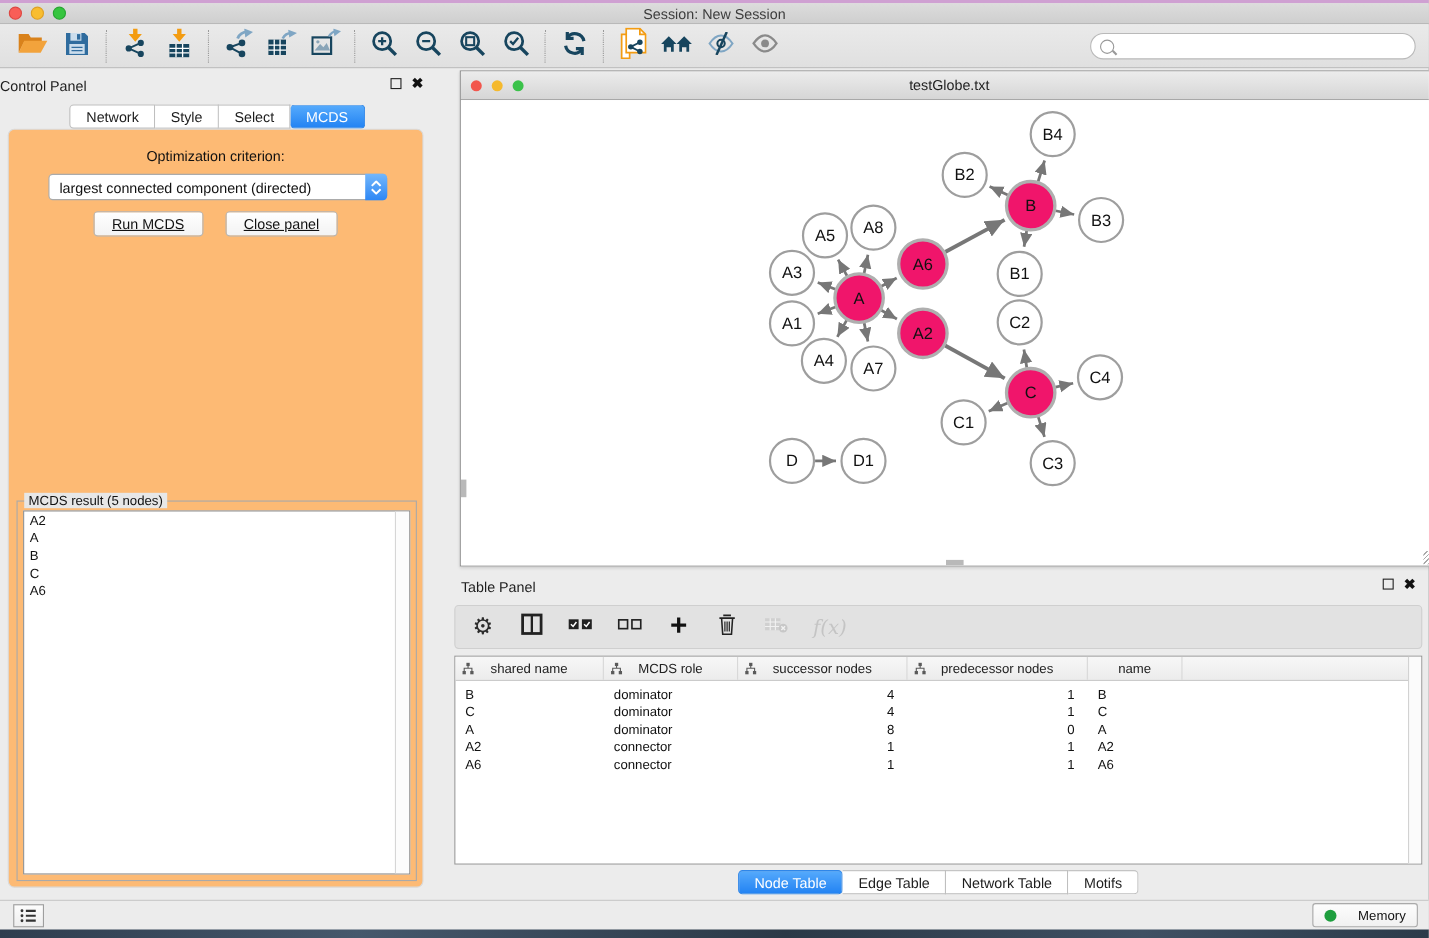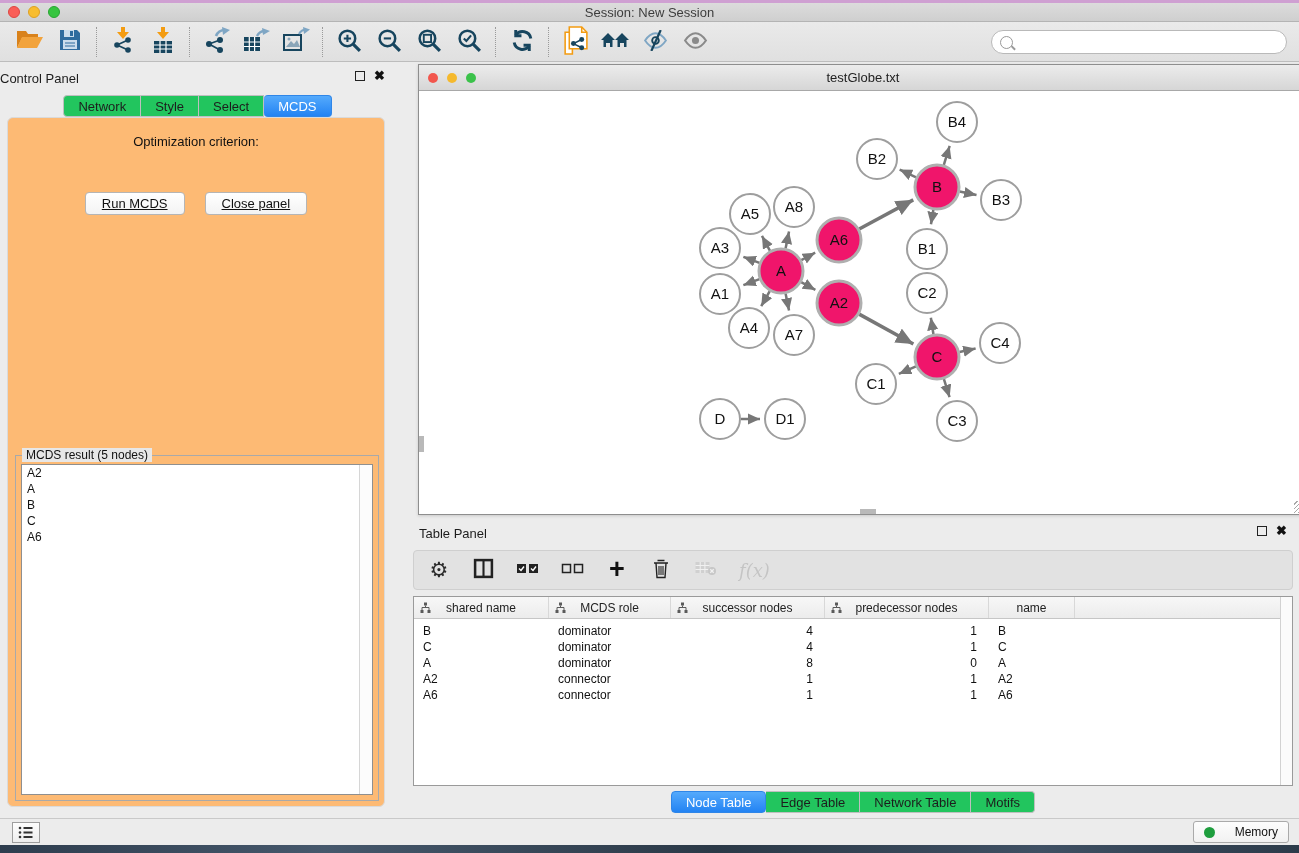--- a/index.html
+++ b/index.html
@@ -32,21 +32,21 @@
               transform:rotate(45deg);right:-4px;bottom:-1px;}
   
   .control-panel{position:absolute;left:0;top:62px;width:395px;height:756px;}
   .cp-header{position:absolute;left:0;top:0;width:100%;height:30px;}
   .cp-title{position:absolute;left:0;top:9px;font-size:13px;color:#1d1d1d;}
   .win-btns{position:absolute;right:10px;top:9px;display:flex;gap:9px;align-items:center;}
   .float-btn{width:10px;height:10px;border:1.6px solid #222;display:inline-block;}
   .close-btn{font-size:13px;font-weight:bold;color:#111;line-height:10px;}
   .cp-tabs{position:absolute;left:0;top:33px;width:100%;display:flex;justify-content:center;}
   .tab{height:22px;padding:0 14px;font-size:13px;display:flex;align-items:center;
-       background:#22c55e;border:1px solid #bfbfbf;border-left:none;color:#1d1d1d;}
+       background:#ffffff;border:1px solid #bfbfbf;border-left:none;color:#1d1d1d;}
   .tab:first-child{border-left:1px solid #bfbfbf;border-radius:4px 0 0 4px;}
   .tab:last-child{border-radius:0 4px 4px 0;}
   .tab.active{background:linear-gradient(#55aafc,#2383f3);color:#fff;border-color:#2f86e8;border-radius:4px;}
   .cp-body{position:absolute;left:7px;top:55px;width:378px;height:690px;background:#fdba74;
            border:1px solid #dadada;border-radius:6px;}
   .opt-label{position:absolute;left:0;width:100%;top:16px;text-align:center;font-size:13px;color:#111;}
   .selectbox{position:absolute;left:36px;top:40px;width:308px;height:24px;background:#fff;
              border:1px solid #ababab;border-radius:4px;display:flex;align-items:center;}
   .selectbox .val{flex:1;font-size:13px;color:#111;padding-left:9px;white-space:nowrap;overflow:hidden;}
   .stepper{width:20px;height:24px;margin:-1px -1px -1px 0;border-radius:0 4px 4px 0;
@@ -278,20 +278,31 @@
       </span>
     </div>
     <div class="cp-tabs" id="cp-tabs">
         <div class="tab">Network</div>
         <div class="tab">Style</div>
         <div class="tab">Select</div>
         <div class="tab active">MCDS</div>
       </div>
     <div class="cp-body">
       <div class="opt-label">Optimization criterion:</div>
+      <div class="selectbox">
+        <span class="val">largest connected component (directed)</span>
+        <span class="stepper">
+          <svg width="10" height="6" viewBox="0 0 10 6">
+              <path d="M1 5l4-4 4 4" fill="none" stroke="#fff" stroke-width="1.8"></path>
+            </svg>
+          <svg width="10" height="6" viewBox="0 0 10 6">
+              <path d="M1 1l4 4 4-4" fill="none" stroke="#fff" stroke-width="1.8"></path>
+            </svg>
+        </span>
+      </div>
       <div class="cp-buttons">
         <div class="pbtn">Run MCDS</div>
         <div class="pbtn">Close panel</div>
       </div>
       <div class="result-group">
         <span class="result-legend">MCDS result (5 nodes)</span>
         <div class="result-list" id="result-list">
           <div class="result-scroll"></div>
         <div class="result-item">A2</div>
             <div class="result-item">A</div>

